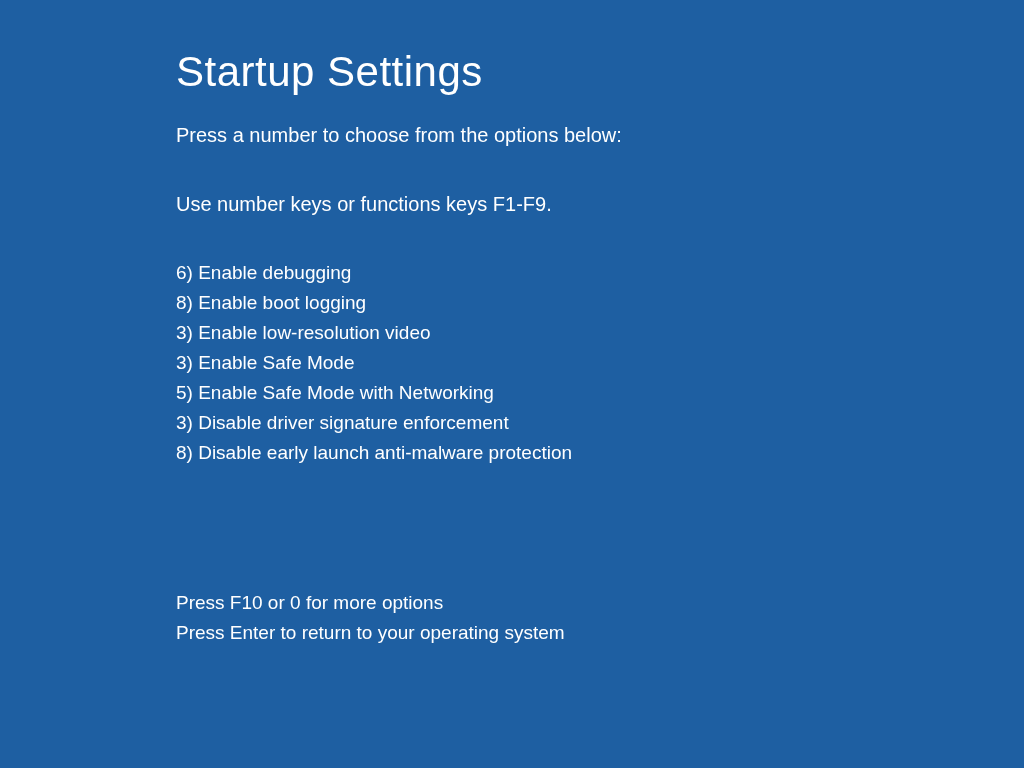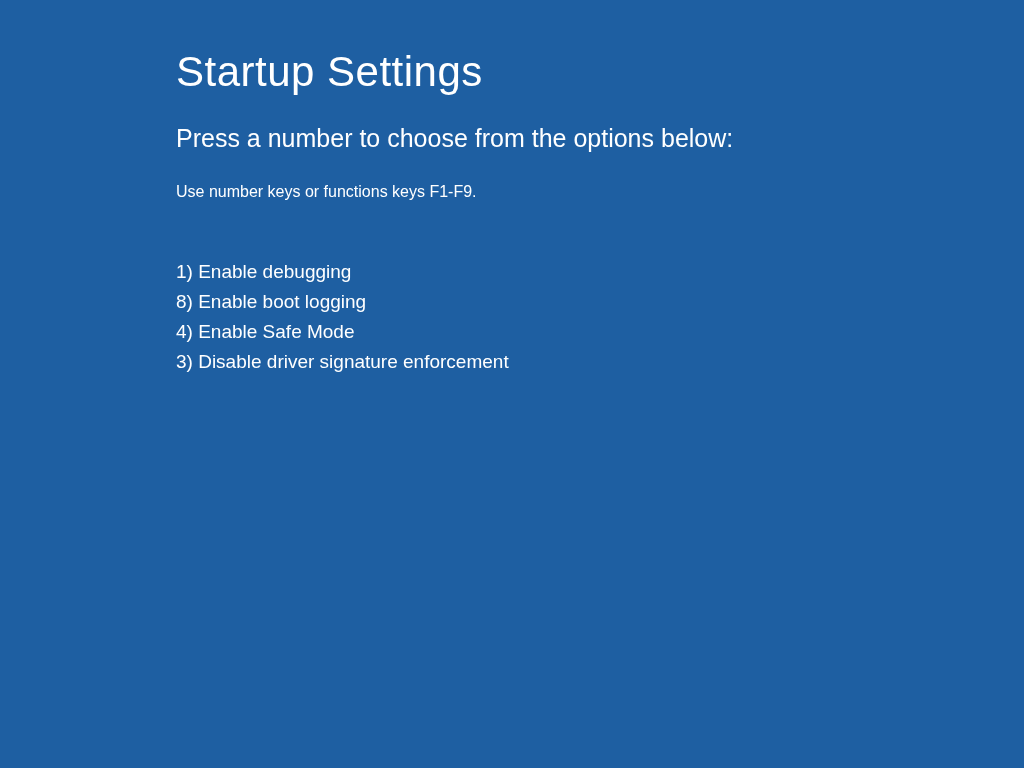--- a/index.html
+++ b/index.html
@@ -20,28 +20,28 @@
       padding-left: 176px;
       padding-top: 48px;
     }
     .title {
       font-size: 42px;
       font-weight: 300;
       margin-bottom: 28px;
       letter-spacing: 0.5px;
     }
     .subtitle {
-      font-size: 25px;
+      font-size: 20px;
       font-weight: 300;
-      margin-bottom: 30px;
+      margin-bottom: 46px;
     }
     .hint {
-      font-size: 16px;
+      font-size: 20px;
       font-weight: 300;
-      margin-bottom: 56px;
+      margin-bottom: 42px;
     }
     .options {
       margin-bottom: 120px;
     }
     .option {
       font-size: 19px;
       font-weight: 300;
       line-height: 1.58;
     }
     .footer {
@@ -51,18 +51,25 @@
     }
   </style>
 </head>
 <body>
 
 <div class="container">
   <h1 class="title">Startup Settings</h1>
   <div class="subtitle">Press a number to choose from the options below:</div>
   <div class="hint">Use number keys or functions keys F1-F9.</div>
   <div class="options">
-    <div class="option">1) Enable debugging</div>
+    <div class="option">6) Enable debugging</div>
     <div class="option">8) Enable boot logging</div>
-    <div class="option">4) Enable Safe Mode</div>
+    <div class="option">3) Enable low-resolution video</div>
+    <div class="option">3) Enable Safe Mode</div>
+    <div class="option">5) Enable Safe Mode with Networking</div>
     <div class="option">3) Disable driver signature enforcement</div>
+    <div class="option">8) Disable early launch anti-malware protection</div>
+  </div>
+  <div class="footer">
+    <div>Press F10 or 0 for more options</div>
+    <div>Press Enter to return to your operating system</div>
   </div>
 </div>
 
 </body></html>

